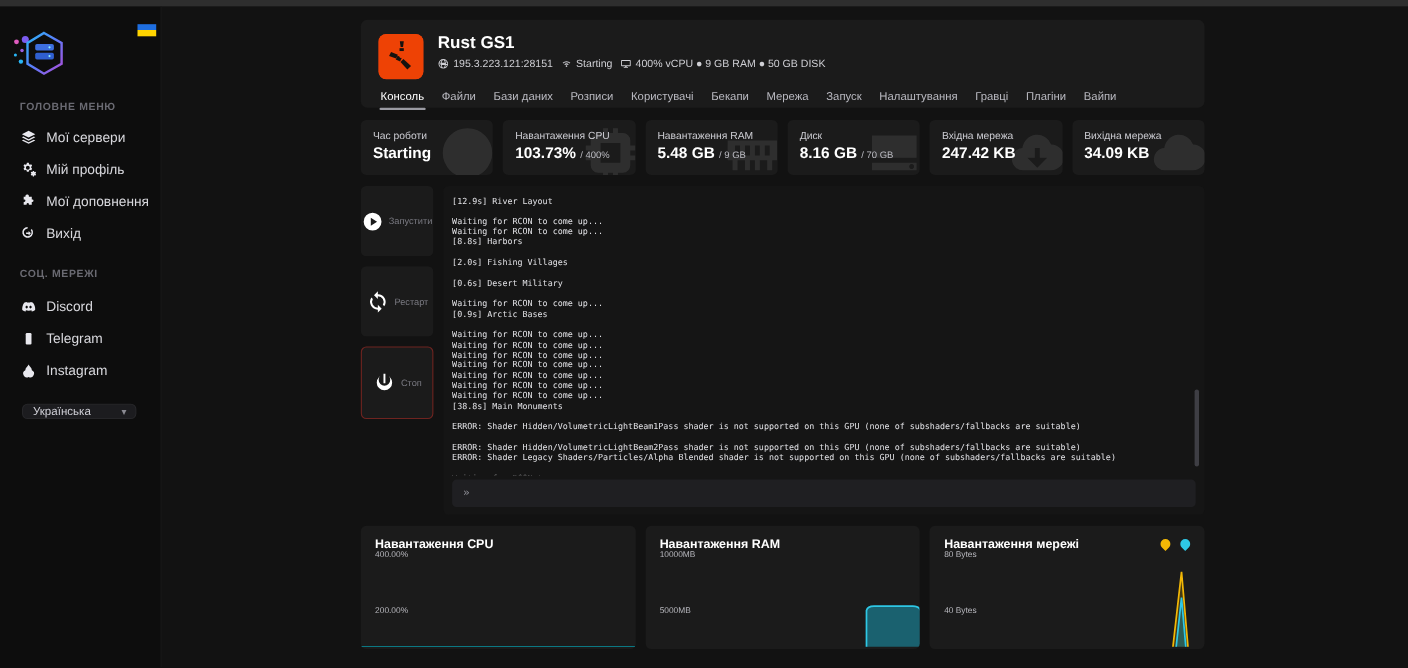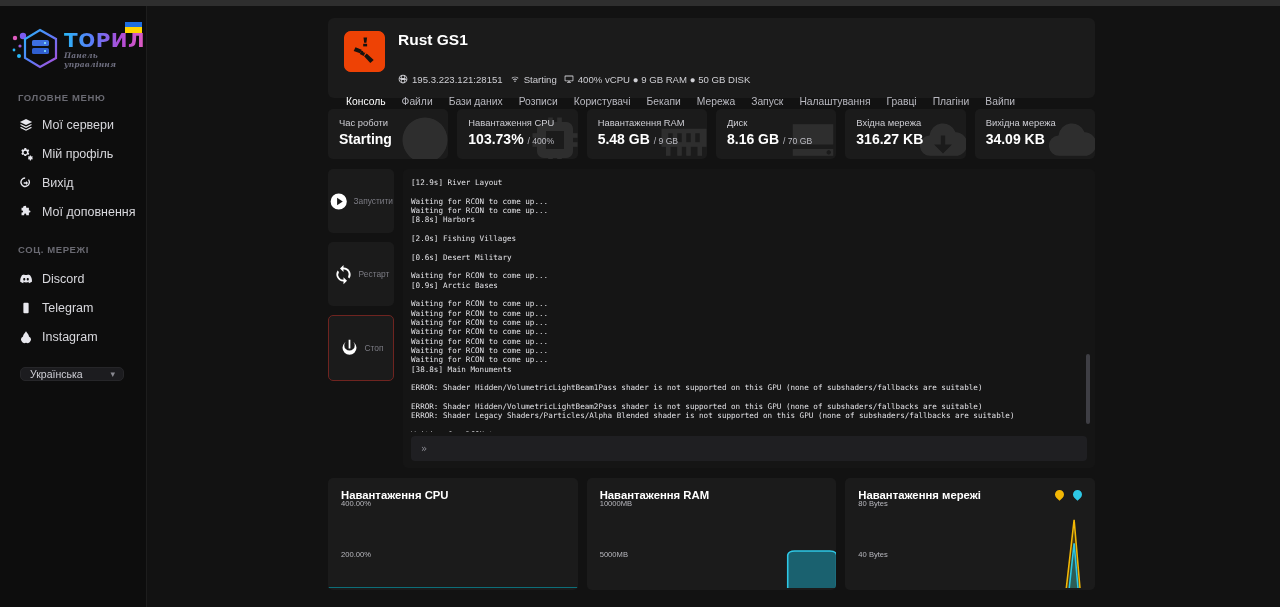--- a/index.html
+++ b/index.html
@@ -76,21 +76,21 @@
   
   .hdr { padding: 13px 16px 0 16px; height: 80px; position: relative; }
   .hdr-top { display: flex; gap: 13px; align-items: flex-start; }
   .game-ico {
     width: 41px; height: 41px; border-radius: 7px; background: #e8400f;
     position: relative; overflow: hidden; flex: 0 0 41px;
   }
   .srv-name { color: #ffffff; font-size: 15.5px; font-weight: bold; line-height: 1.15;}
   .srv-meta { display: flex; align-items: center; gap: 7px; margin-top: 4px;
               color: #cfcfd4; font-size: 9.6px; }
-  .srv-meta .mi { display: flex; align-items: center; gap: 4px; margin-top: 21px; }
+  .srv-meta .mi { display: flex; align-items: center; gap: 4px; }
   .srv-meta svg { width: 10px; height: 10px; fill: #cfcfd4; }
   .tabs { display: flex; gap: 16px; margin-top: 11px; padding-left: 2px; }
   .tab { color: #b9b9c0; font-size: 10.3px; padding-bottom: 6px; cursor: pointer;
          position: relative; white-space: nowrap; }
   .tab.active { color: #fff; }
   .tab.active::after {
     content: ""; position: absolute; left: -1px; right: -1px; bottom: 0;
     height: 2px; background: #9a9aa2; border-radius: 2px;
   }
 
@@ -199,24 +199,20 @@
             <circle cx="4" cy="24" r="1.4" fill="#29b6f6"></circle>
             <circle cx="13" cy="10" r="3.2" fill="#7b5cf0"></circle>
             <circle cx="9" cy="30" r="2" fill="#29b6f6"></circle>
             <polygon points="30,4 46,13 46,32 30,41 15,32 15,13" fill="none" stroke="url(#lg)" stroke-width="2.2"></polygon>
             <rect x="22" y="14" width="17" height="6" rx="1.6" fill="#3d6fe0"></rect>
             <rect x="22" y="22" width="17" height="6" rx="1.6" fill="#2f5fd0"></rect>
             <circle cx="35" cy="17" r="1" fill="#8ef0ff"></circle>
             <circle cx="35" cy="25" r="1" fill="#8ef0ff"></circle>
           </svg>
         </div>
-        <div class="logo-text">
-          <div class="logo-word">ТОРИЛ</div>
-          <div class="logo-sub">Панель управління</div>
-        </div>
       </div>
     </div>
 
     <div style="margin-top:20px">
       <div class="sec-title">ГОЛОВНЕ МЕНЮ</div>
       <div style="margin-top:7px">
         <div class="nav-item">
           <span class="nav-ico">
             <svg viewBox="0 0 16 16">
                 <path d="M8 1 1 4.5 8 8l7-3.5L8 1zM2.6 7 1 7.8 8 11.3l7-3.5L13.4 7 8 9.7 2.6 7zm0 3.3L1 11.1 8 14.6l7-3.5-1.6-.8L8 13 2.6 10.3z"></path>
@@ -228,33 +224,33 @@
           <span class="nav-ico">
             <svg viewBox="0 0 16 16">
                 <path d="M6.2 1.2 5.9 2.6a3.6 3.6 0 0 0-.9.5l-1.3-.5-1 1.7 1 1a3.6 3.6 0 0 0 0 1l-1 1 1 1.7 1.3-.5c.3.2.6.4.9.5l.3 1.4h2l.3-1.4c.3-.1.6-.3.9-.5l1.3.5 1-1.7-1-1a3.6 3.6 0 0 0 0-1l1-1-1-1.7-1.3.5a3.6 3.6 0 0 0-.9-.5L8.2 1.2h-2zm1 3.1a2 2 0 1 1 0 4 2 2 0 0 1 0-4zM12.4 9.6l-.2.9-.6.3-.8-.3-.6 1 .6.6v.7l-.6.6.6 1 .8-.3.6.3.2.9h1.2l.2-.9.6-.3.8.3.6-1-.6-.6v-.7l.6-.6-.6-1-.8.3-.6-.3-.2-.9h-1.2z"></path>
               </svg>
           </span>
           <span>Мій профіль</span>
         </div>
         <div class="nav-item">
           <span class="nav-ico">
             <svg viewBox="0 0 16 16">
+                <path d="M6.3 1a1.6 1.6 0 0 0-1.6 1.6v.6H2.9v3h.6a1.2 1.2 0 1 1 0 2.4h-.6v3h3v-.6a1.2 1.2 0 1 1 2.4 0v.6h3v-3h.6a1.2 1.2 0 1 0 0-2.4h-.6v-3H8.3v-.6A1.6 1.6 0 0 0 6.3 1z"></path>
+              </svg>
+          </span>
+          <span>Мої доповнення</span>
+        </div>
+        <div class="nav-item">
+          <span class="nav-ico">
+            <svg viewBox="0 0 16 16">
                 <path d="M7 1.5a5.6 5.6 0 1 0 4.4 2.1l-1.2 1A4 4 0 1 1 7 3.1V1.5z"></path>
                 <path d="M10.4 8 8 5.6v1.6H5.4v1.6H8V10.4L10.4 8z"></path>
               </svg>
           </span>
           <span>Вихід</span>
-        </div>
-        <div class="nav-item">
-          <span class="nav-ico">
-            <svg viewBox="0 0 16 16">
-                <path d="M6.3 1a1.6 1.6 0 0 0-1.6 1.6v.6H2.9v3h.6a1.2 1.2 0 1 1 0 2.4h-.6v3h3v-.6a1.2 1.2 0 1 1 2.4 0v.6h3v-3h.6a1.2 1.2 0 1 0 0-2.4h-.6v-3H8.3v-.6A1.6 1.6 0 0 0 6.3 1z"></path>
-              </svg>
-          </span>
-          <span>Мої доповнення</span>
         </div>
       </div>
     </div>
 
     <div style="margin-top:18px">
       <div class="sec-title">СОЦ. МЕРЕЖІ</div>
       <div style="margin-top:9px">
         <div class="nav-item">
           <span class="nav-ico">
             <svg viewBox="0 0 16 16">
@@ -379,21 +375,21 @@
         <div class="stat-label">Диск</div>
         <div class="stat-val"><span>8.16 GB</span> <span class="sm">/ 70 GB</span></div>
         <span class="watermark">
           <svg viewBox="0 0 24 24">
                 <path d="M3 5h18v9H3V5zm0 11h18v3H3v-3zm15 1.5a1 1 0 1 0 0-.01z"></path>
               </svg>
         </span>
       </div>
       <div class="stat">
         <div class="stat-label">Вхідна мережа</div>
-        <div class="stat-val"><span>316.27 KB</span></div>
+        <div class="stat-val"><span>247.42 KB</span></div>
         <span class="watermark">
           <svg viewBox="0 0 24 24">
                 <path d="M6.5 19A4.5 4.5 0 0 1 6 10a6 6 0 0 1 11.6-1.4A4.5 4.5 0 0 1 17.5 19h-11zm6.5-9h-2v4H8l4 4 4-4h-3v-4z"></path>
               </svg>
         </span>
       </div>
       <div class="stat">
         <div class="stat-label">Вихідна мережа</div>
         <div class="stat-val"><span>34.09 KB</span></div>
         <span class="watermark">

